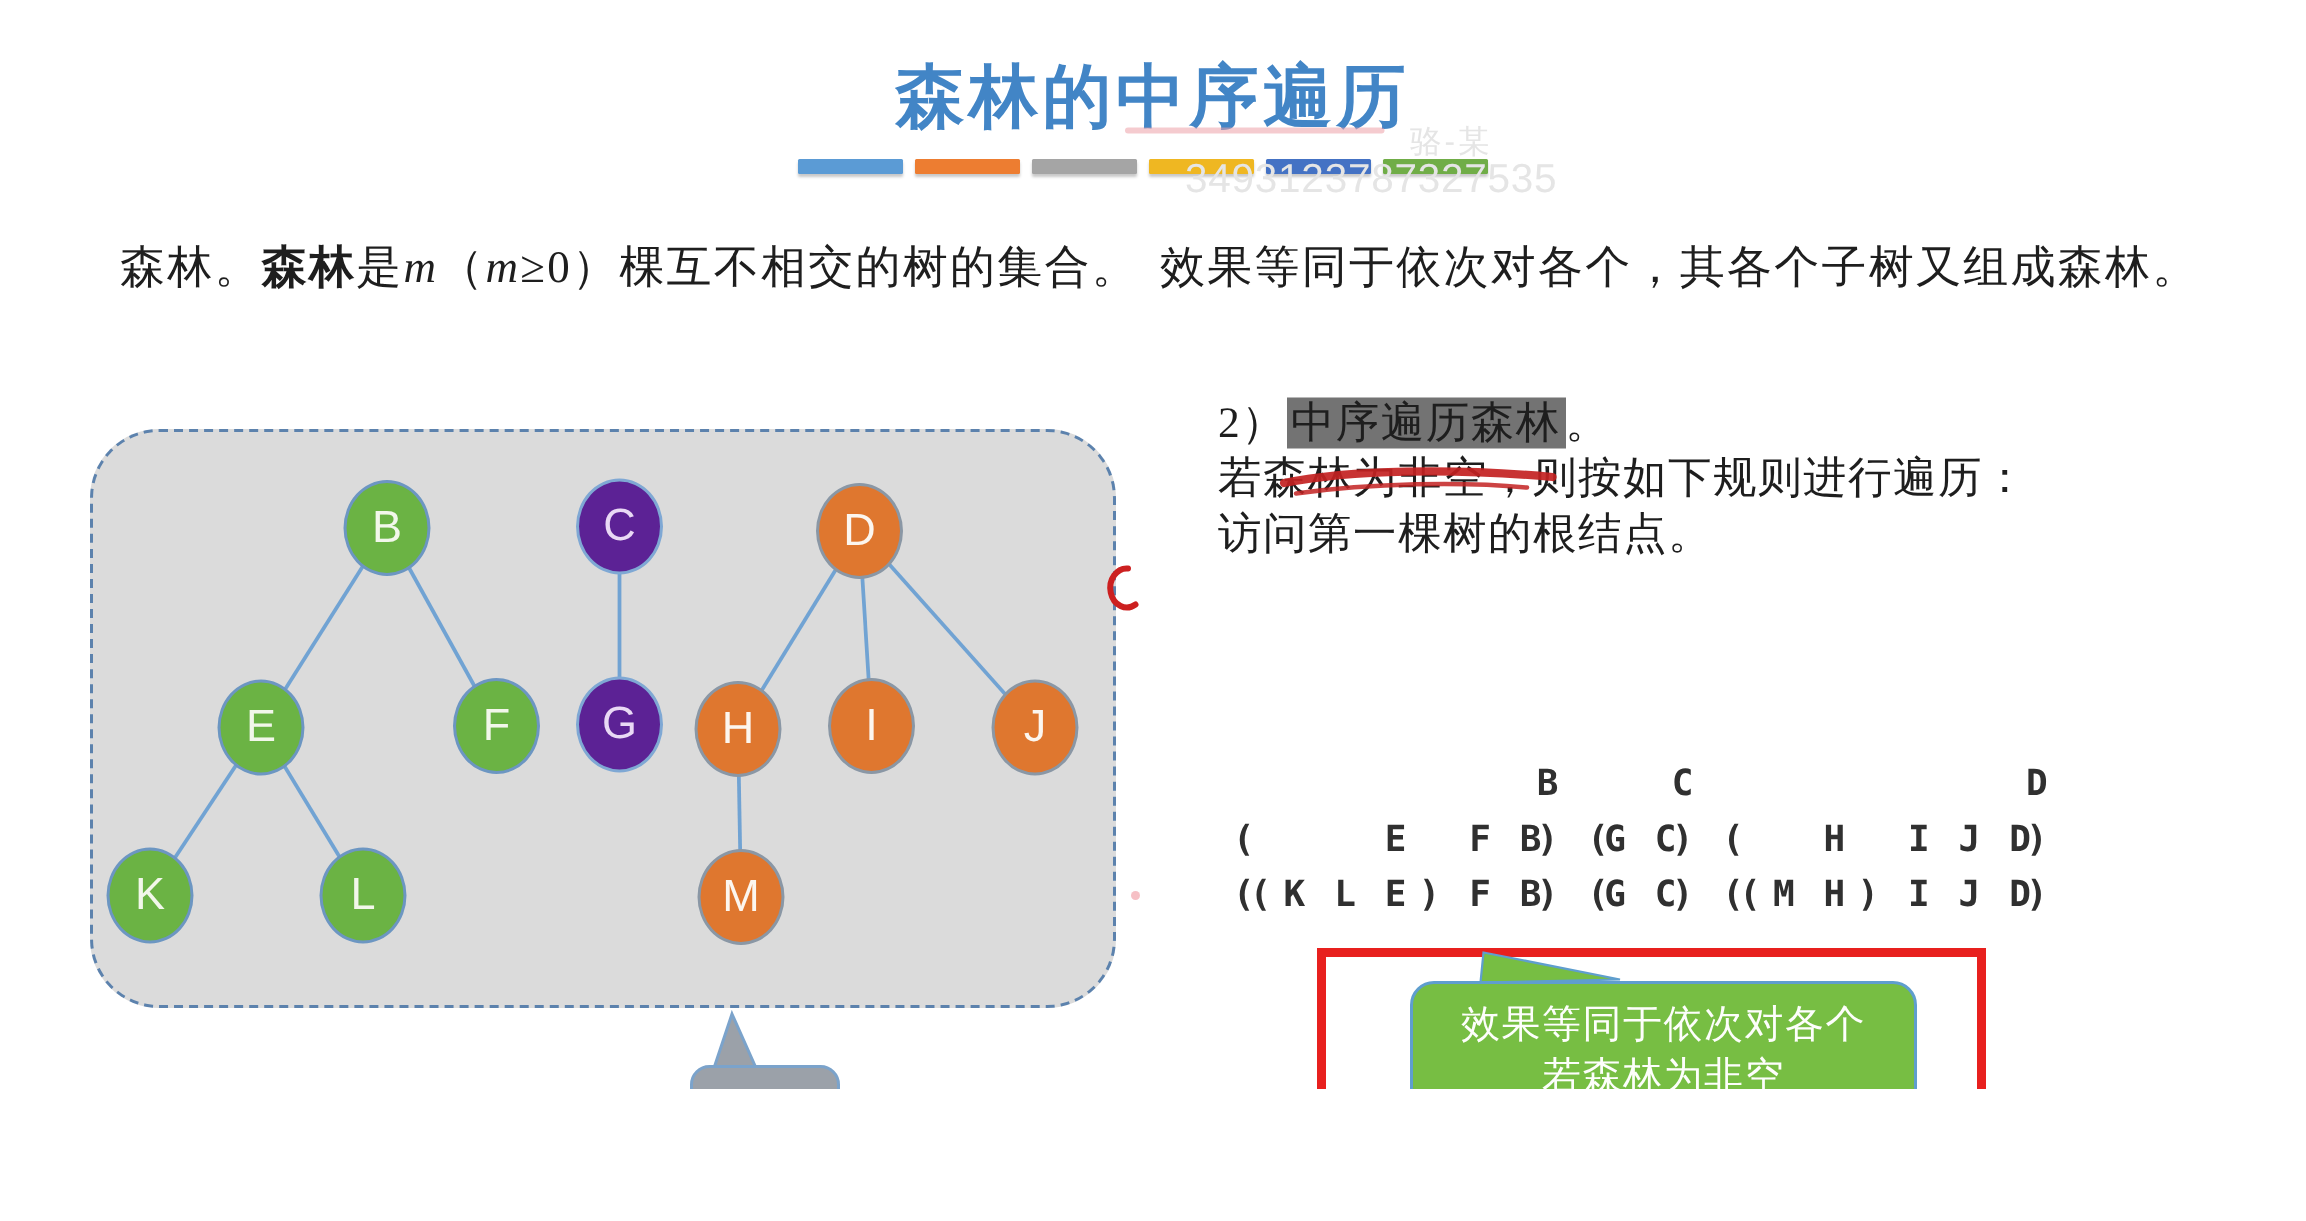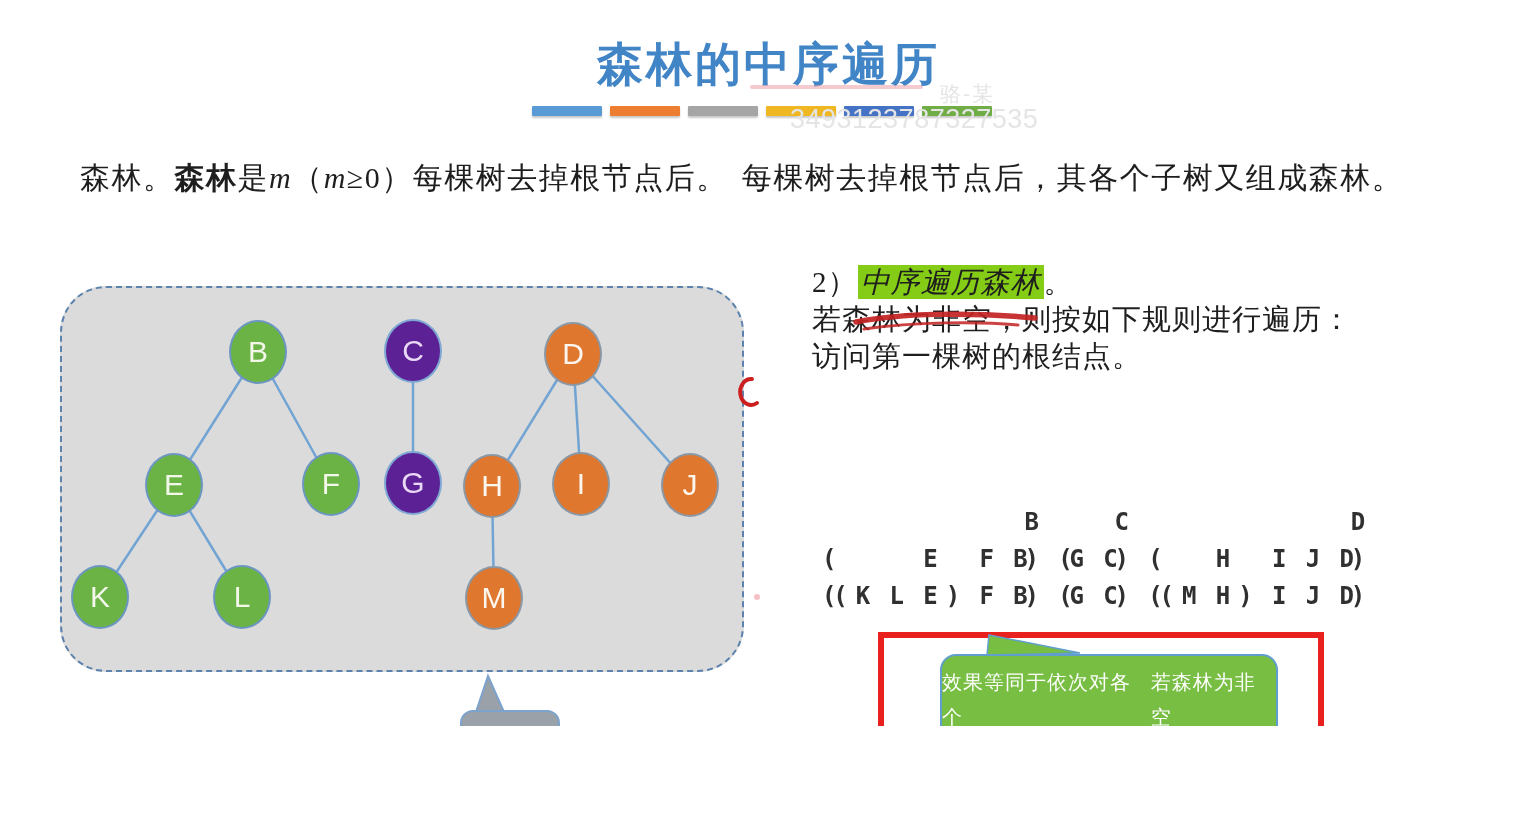--- a/index.html
+++ b/index.html
@@ -55,22 +55,22 @@
   .traversal{position:absolute;left:822px;top:504px;color:#303030;
              font-family:"DejaVu Sans Mono",monospace;font-size:24px;font-weight:600;
              letter-spacing:-3.2px;line-height:37px;text-align:right;}
   .traversal div{white-space:pre;}
 
   
   .callout-frame{position:absolute;left:878px;top:632px;width:446px;height:126px;box-sizing:border-box;
                  border:6px solid #E8201E;background:transparent;}
   .callout-bubble{position:absolute;left:940px;top:654px;width:338px;height:92px;box-sizing:border-box;
                   background:#77BE43;border:2px solid #5F9ECE;border-radius:16px;
-                  display:flex;flex-direction:row;align-items:center;justify-content:center;
-                  color:#FDFEFB;font-size:20px;line-height:35px;letter-spacing:1px;}
+                  display:flex;flex-direction:column;align-items:center;justify-content:center;
+                  color:#FDFEFB;font-size:26px;line-height:35px;letter-spacing:1px;}
 
   .annotations-svg{position:absolute;left:0;top:0;width:1537px;height:814px;pointer-events:none;}
 </style>
 </head>
 <body>
 
 <div id="canvas">
 
   <div class="slide-title" style="color: rgb(66, 133, 198);">森林的中序遍历</div>
   <div class="title-pink-mark"></div>
@@ -80,21 +80,21 @@
     <div class="accent-bar" style="background-color: rgb(237, 125, 49);"></div>
     <div class="accent-bar" style="background-color: rgb(165, 165, 165);"></div>
     <div class="accent-bar" style="background-color: rgb(239, 183, 34);"></div>
     <div class="accent-bar" style="background-color: rgb(68, 114, 196);"></div>
     <div class="accent-bar" style="background-color: rgb(112, 173, 71);"></div>
   </div>
 
   <div class="wm wm-name">骆-某</div>
   <div class="wm wm-number">3493123787327535</div>
 
-  <div class="intro"><span>森林。</span><b>森林</b><span>是</span><i>m</i><span>（</span><i>m</i><span>≥0）</span><span>每棵树去掉根节点后。</span><span class="sp2">每棵树去掉根节点后，其各个子树又组成森林。</span></div>
+  <div class="intro"><span>森林。</span><b>森林</b><span>是</span><i>m</i><span>（</span><i>m</i><span>≥0）</span><span>棵互不相交的树的集合。</span><span class="sp2">效果等同于依次对各个，其各个子树又组成森林。</span></div>
 
   <div class="forest-box"></div>
 
   <svg class="edges-svg">
     <g stroke="#71A3D3" stroke-width="2.5">
       <line x1="258" y1="352" x2="174" y2="485"></line>
       <line x1="258" y1="352" x2="331" y2="484"></line>
       <line x1="174" y1="485" x2="100" y2="597"></line>
       <line x1="174" y1="485" x2="242" y2="597"></line>
       <line x1="413" y1="351" x2="413" y2="483"></line>
@@ -119,21 +119,21 @@
   <div class="tree-node" style="left: 465px; top: 566px; border-color: rgb(138, 151, 165); background-color: rgb(223, 119, 47); color: rgb(252, 246, 239);">M</div>
 
   <svg class="pointer-svg" style="left:460px;top:672px;" width="60" height="42">
     <polygon points="28,4 44,40 16,40" fill="#9BA1A9" stroke="#7BA3CB" stroke-width="2"></polygon>
   </svg>
   <div class="forest-bubble">
     <span>森林</span>
   </div>
 
   <div class="rules">
-    <div><span>2）</span><span class="rule-highlight" style="background-color: #84cc16; font-style: italic;">中序遍历森林</span><span>。</span></div>
+    <div><span>2）</span><span class="rule-highlight" style="background-color: #737373;">中序遍历森林</span><span>。</span></div>
     <div>若森林为非空，则按如下规则进行遍历：</div>
     <div>访问第一棵树的根结点。</div>
   </div>
 
   <div class="traversal">
     <div>                 B       C                    D</div>
     <div>(        E    F  B)  (G  C)  (     H    I  J  D)</div>
     <div>(( K  L  E )  F  B)  (G  C)  (( M  H )  I  J  D)</div>
   </div>
 

